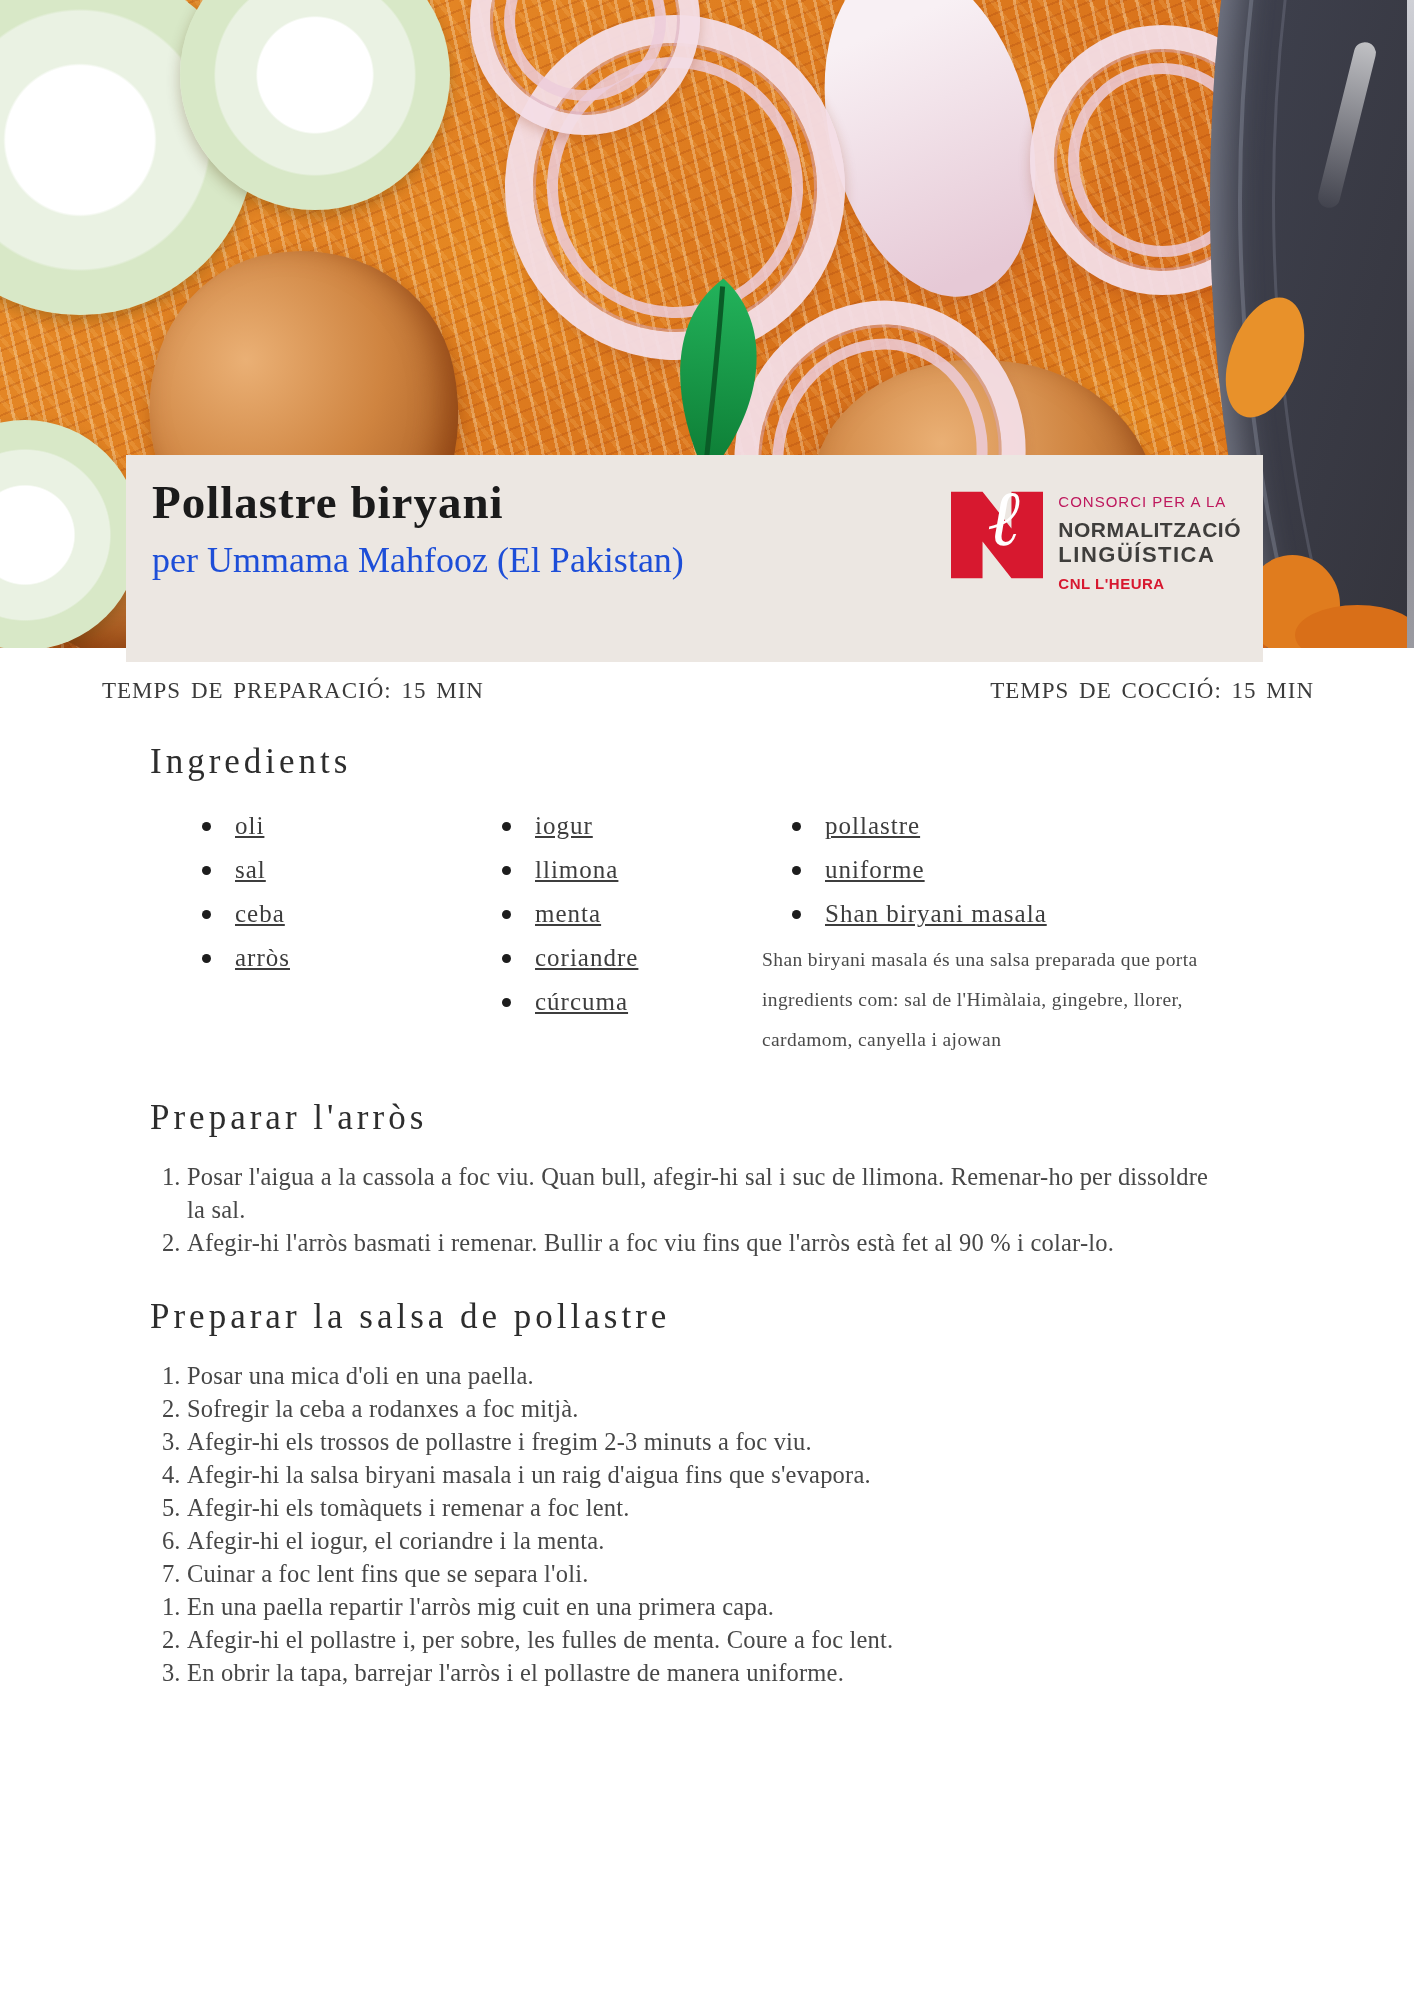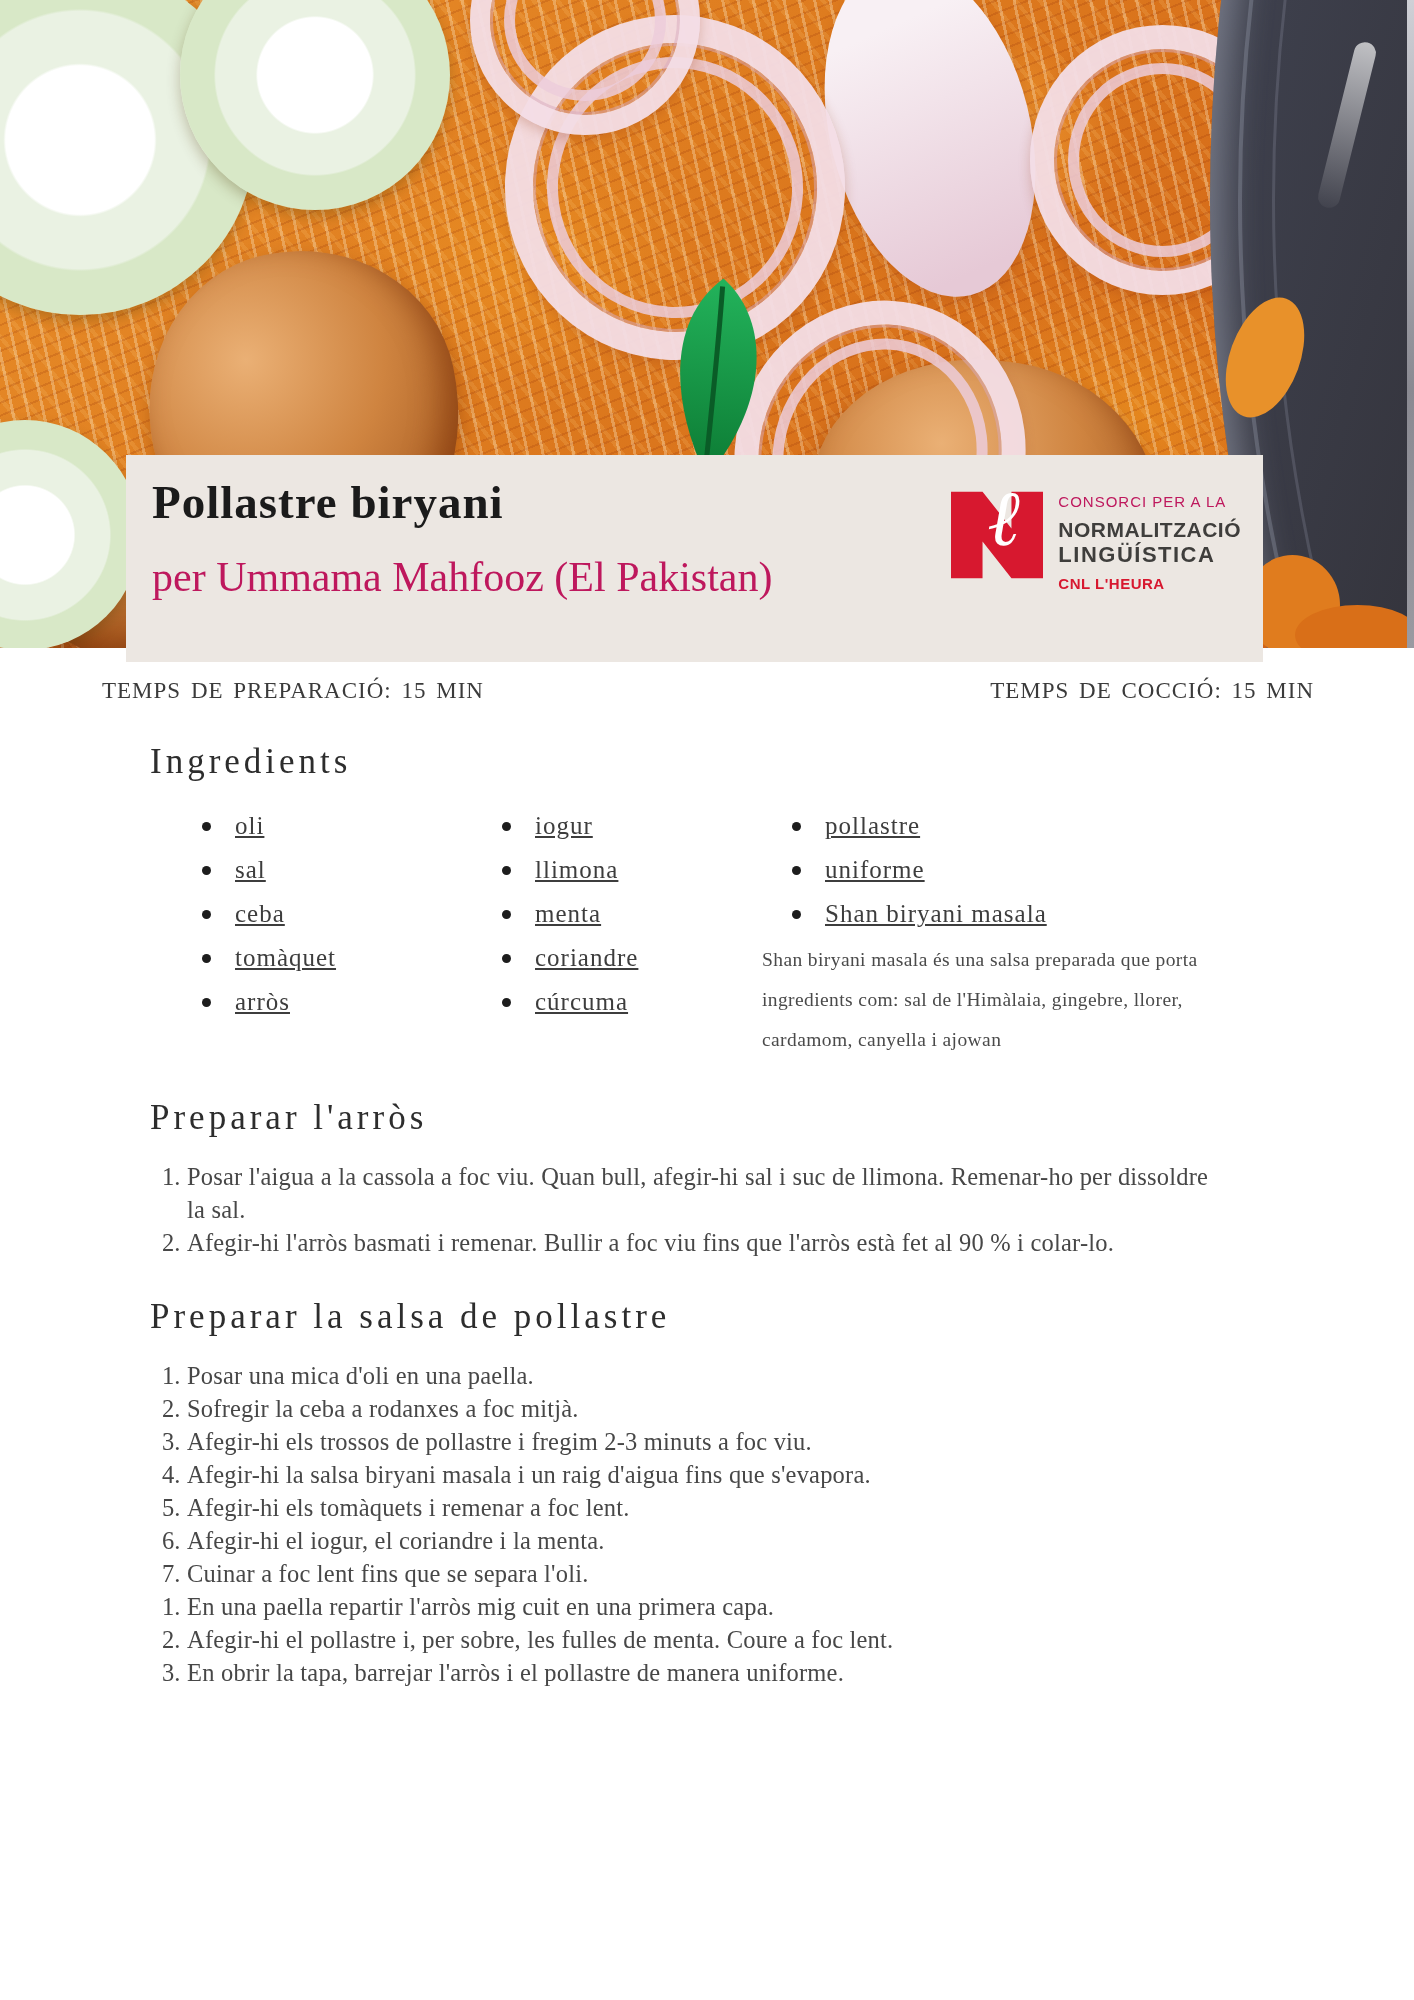--- a/index.html
+++ b/index.html
@@ -67,21 +67,21 @@
   .plate::after { content:""; position:absolute; inset:62px; border-radius:50%;
     border:3px solid rgba(140,145,160,0.28); }
   .plate-glint { position:absolute; left:1336px; top:40px; width:22px; height:170px; border-radius:12px; z-index:6;
     background:linear-gradient(rgba(255,255,255,0.85), rgba(255,255,255,0.05)); transform:rotate(14deg); opacity:0.8; }
   .edge-strip { position:absolute; right:0; top:0; width:7px; height:648px; z-index:7;
     background:linear-gradient(to bottom, #cfd0d6, #8a8a92 60%, #9a9aa1); }
 
   
   .title-card { position:absolute; left:126px; right:151px; top:455px; bottom:0; background:#ece7e2; z-index:10; }
   .recipe-title { position:absolute; left:26px; top:20px; font-size:47px; font-weight:700; letter-spacing:1px; color:#1b1b1b; }
-  .recipe-subtitle { position:absolute; left:26px; top:98px; font-size:42px; font-weight:400; color:#be185d; }
+  .recipe-subtitle { position:absolute; left:26px; top:84px; font-size:36px; font-weight:400; color:#1d4ed8; }
   .logo { position:absolute; right:22px; top:36px; display:flex; gap:15px; align-items:flex-start; }
   .logo-mark { position:relative; width:92px; height:88px; flex:0 0 auto; }
   .logo-mark .script-l { position:absolute; left:36px; top:-12px; font-family:"DejaVu Serif",serif; font-style:italic;
     font-size:78px; line-height:1; color:#ffffff; }
   .logo-text { font-family:"Liberation Sans","DejaVu Sans",sans-serif; padding-top:2px; }
   .logo-l1 { font-size:15px; letter-spacing:1px; color:#be185d; margin-bottom:8px; }
   .logo-l2 { font-size:21px; font-weight:700; letter-spacing:0.5px; color:#3f3e3c; }
   .logo-l3 { font-size:22px; font-weight:700; letter-spacing:1.5px; color:#3f3e3c; }
   .logo-l4 { font-size:15px; font-weight:700; letter-spacing:0.5px; color:#d7182f; margin-top:7px; }
 
@@ -167,21 +167,20 @@
   </div>
 
   <div class="content">
 
     <h2>Ingredients</h2>
     <div class="ing-row">
       <ul class="ing-col c1">
         <li>oli</li>
         <li>sal</li>
         <li>ceba</li>
-        <li>tomàquet</li>
         <li>arròs</li>
       </ul>
       <ul class="ing-col c2">
         <li>iogur</li>
         <li>llimona</li>
         <li>menta</li>
         <li>coriandre</li>
         <li>cúrcuma</li>
       </ul>
       <div class="c3">

